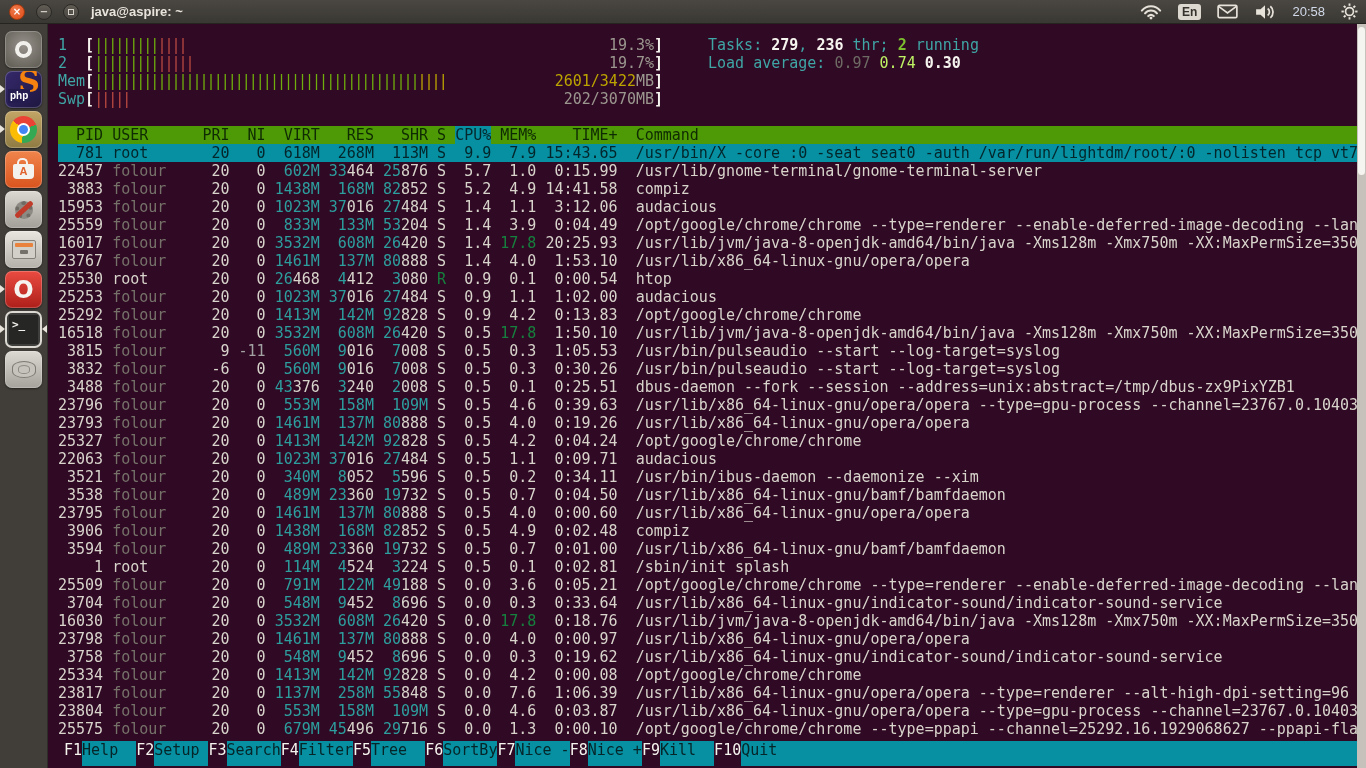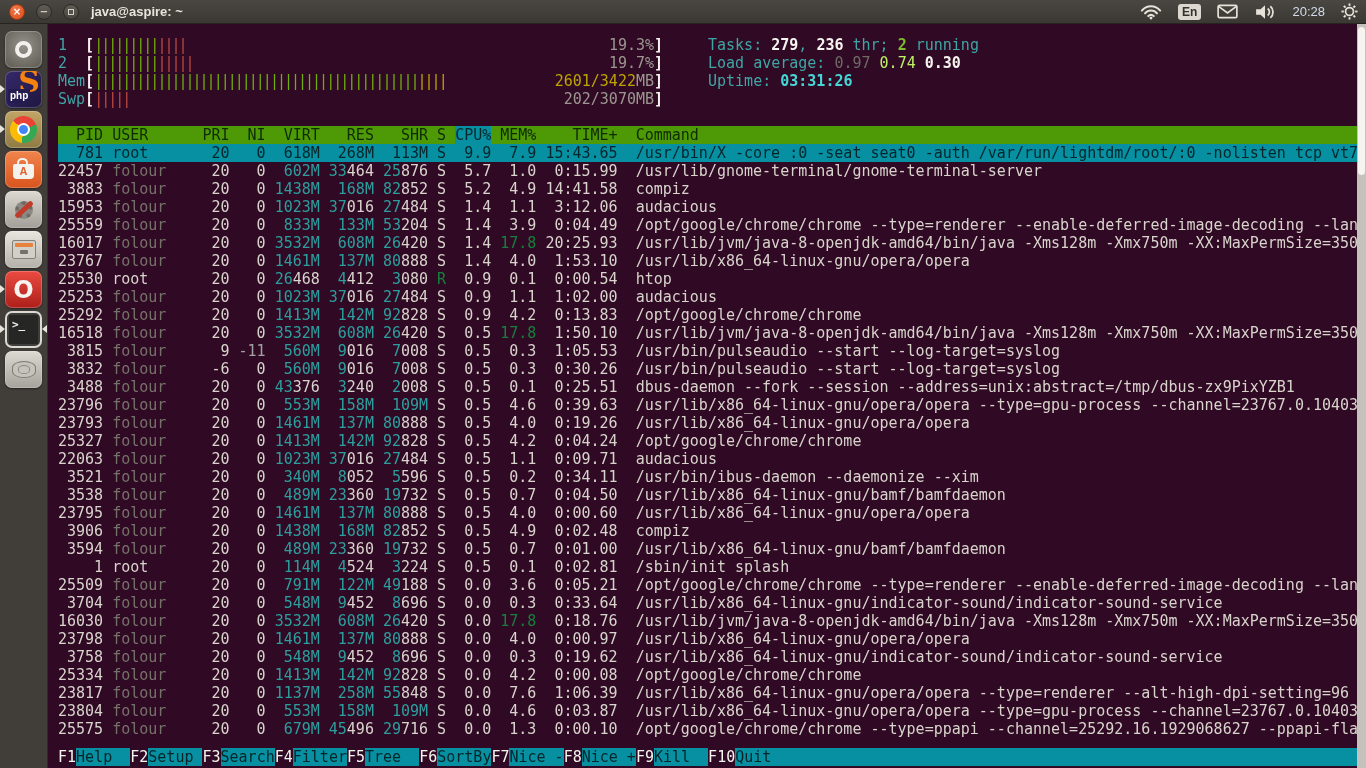--- a/index.html
+++ b/index.html
@@ -55,21 +55,21 @@
   .cell{flex:none;overflow:hidden;}
   .al-r{text-align:right;}
   .w5{width:5ch}.w9{width:9ch}.w3{width:3ch}.w1{width:1ch}.w4{width:4ch}.w8{width:8ch}
   .c-cmd{flex:1;margin-left:1ch;text-align:left;}
   .hdr{background:#4E9A06;color:#0F2B03;font-weight:normal;}
   .hdr .sort{background:#0690A2;color:#06282C;}
   .u-dim{color:#76726A}.t-cyan{color:#2D9E9E}.t-red{color:#a3a3a3}.t-green{color:#15803d}
   .row.sel{background:#0690A2;}
   .row.sel, .row.sel span{color:#04262B !important;}
 
-  .fbar{display:flex;height:18px;white-space:pre;margin-top:auto;flex:none;margin-left:-10px;padding-left:10px;}
+  .fbar{display:flex;height:25px;white-space:pre;margin-top:auto;flex:none;margin-left:-10px;padding-left:16px;}
   .fk{color:#F6F4EF;flex:none;}
   .fl{background:#0690A2;color:#062528;width:6ch;flex:none;overflow:hidden;}
   .fl.grow{flex:1;width:auto;}
 
   .sb{position:absolute;right:0;top:0;width:9px;height:744px;background:#C6C1BA;}
   .sb-thumb{position:absolute;top:3px;left:1px;width:7px;height:148px;background:#F6F4F0;border-radius:4px;}
 </style>
 </head>
 <body>
 
@@ -92,21 +92,21 @@
     <span class="en-badge">En</span>
     <svg width="21" height="15" viewBox="0 0 22 16" fill="none" stroke="#E6E2DA" stroke-width="1.8">
       <rect x="1" y="1.5" width="20" height="13" rx="1.5"></rect>
         <path d="M1.5 2.5 L11 9.5 L20.5 2.5"></path>
     </svg>
     <svg width="22" height="16" viewBox="0 0 24 18" fill="#E6E2DA" stroke="#E6E2DA">
       <polygon points="2,6 7,6 12,1.5 12,16.5 7,12 2,12" stroke="none"></polygon>
       <path d="M15 5 A 5 5 0 0 1 15 13" fill="none" stroke-width="2"></path>
       <path d="M18 2.5 A 8.5 8.5 0 0 1 18 15.5" fill="none" stroke-width="2"></path>
     </svg>
-    <span class="clock">20:28</span>
+    <span class="clock">20:58</span>
     <svg width="17" height="17" viewBox="0 0 18 18" fill="none" stroke="#E6E2DA" stroke-width="1.8">
       <circle cx="9" cy="9" r="4.2"></circle>
       <g stroke-width="2">
           <path d="M9 0.5 V3"></path>
           <path d="M9 15 V17.5"></path>
           <path d="M0.5 9 H3"></path>
           <path d="M15 9 H17.5"></path>
           <path d="M3 3 L4.8 4.8"></path>
           <path d="M13.2 13.2 L15 15"></path>
           <path d="M15 3 L13.2 4.8"></path>
@@ -193,21 +193,20 @@
   <div class="hdr-area">
     <div>
         <div class="meter-line"><span class="m-label">1  </span><span class="bracket">[</span><span class="m-inner"><span class="m-bars"><span class="b-green">|||||||||</span><span class="b-red">||||</span></span><span class="m-value"><span class="c-gray">19.3%</span></span></span><span class="bracket">]</span></div>
         <div class="meter-line"><span class="m-label">2  </span><span class="bracket">[</span><span class="m-inner"><span class="m-bars"><span class="b-green">|||||||||</span><span class="b-red">|||||</span></span><span class="m-value"><span class="c-gray">19.7%</span></span></span><span class="bracket">]</span></div>
         <div class="meter-line"><span class="m-label">Mem</span><span class="bracket">[</span><span class="m-inner"><span class="m-bars"><span class="b-green">||||||||||||||||||||||||||||||||||||||||||||||</span><span class="b-yellow">||||</span></span><span class="m-value"><span class="c-yellow">2601/3422</span><span class="c-gray">MB</span></span></span><span class="bracket">]</span></div>
         <div class="meter-line"><span class="m-label">Swp</span><span class="bracket">[</span><span class="m-inner"><span class="m-bars"><span class="b-red">|||||</span></span><span class="m-value"><span class="c-gray">202/3070MB</span></span></span><span class="bracket">]</span></div>
       </div>
     <div class="info">
         <div><span class="c-cyan">Tasks: </span><span class="c-whiteb">279</span><span class="c-cyan">, </span><span class="c-whiteb">236</span><span class="c-cyan"> thr; </span><span class="c-greenb">2</span><span class="c-cyan"> running</span></div>
         <div><span class="c-cyan">Load average: </span><span class="c-dim">0.97 </span><span class="c-light">0.74 </span><span class="c-whiteb">0.30</span></div>
-        <div><span class="c-cyan">Uptime: </span><span class="c-cyanb">03:31:26</span></div>
       </div>
   </div>
   <div class="spacer18"></div>
   <div class="prow hdr"><span class="cell w5 al-r">PID</span><span class="cell w9">USER</span><span class="cell w3 al-r">PRI</span><span class="cell w3 al-r">NI</span><span class="cell w5 al-r">VIRT</span><span class="cell w5 al-r">RES</span><span class="cell w5 al-r">SHR</span><span class="cell w1">S</span><span class="cell w4 al-r sort">CPU%</span><span class="cell w4 al-r">MEM%</span><span class="cell w8 al-r">TIME+</span><span class="cell c-cmd">Command</span></div>
   <div style="flex:none;">
       <div class="prow row sel"><span class="cell w5 al-r"><span>781</span></span><span class="cell w9"><span>root</span></span><span class="cell w3 al-r"><span>20</span></span><span class="cell w3 al-r"><span>0</span></span><span class="cell w5 al-r"><span class="t-cyan">618M</span></span><span class="cell w5 al-r"><span class="t-cyan">268M</span></span><span class="cell w5 al-r"><span class="t-cyan">113M</span></span><span class="cell w1"><span>S</span></span><span class="cell w4 al-r"><span>9.9</span></span><span class="cell w4 al-r"><span>7.9</span></span><span class="cell w8 al-r"><span>15:43.65</span></span><span class="cell c-cmd"><span>/usr/bin/X -core :0 -seat seat0 -auth /var/run/lightdm/root/:0 -nolisten tcp vt7</span></span></div>
       <div class="prow row"><span class="cell w5 al-r"><span>22457</span></span><span class="cell w9"><span class="u-dim">folour</span></span><span class="cell w3 al-r"><span>20</span></span><span class="cell w3 al-r"><span>0</span></span><span class="cell w5 al-r"><span class="t-cyan">602M</span></span><span class="cell w5 al-r"><span class="t-cyan">33</span><span>464</span></span><span class="cell w5 al-r"><span class="t-cyan">25</span><span>876</span></span><span class="cell w1"><span>S</span></span><span class="cell w4 al-r"><span>5.7</span></span><span class="cell w4 al-r"><span>1.0</span></span><span class="cell w8 al-r"><span>0:15.99</span></span><span class="cell c-cmd"><span>/usr/lib/gnome-terminal/gnome-terminal-server</span></span></div>
       <div class="prow row"><span class="cell w5 al-r"><span>3883</span></span><span class="cell w9"><span class="u-dim">folour</span></span><span class="cell w3 al-r"><span>20</span></span><span class="cell w3 al-r"><span>0</span></span><span class="cell w5 al-r"><span class="t-cyan">1438M</span></span><span class="cell w5 al-r"><span class="t-cyan">168M</span></span><span class="cell w5 al-r"><span class="t-cyan">82</span><span>852</span></span><span class="cell w1"><span>S</span></span><span class="cell w4 al-r"><span>5.2</span></span><span class="cell w4 al-r"><span>4.9</span></span><span class="cell w8 al-r"><span>14:41.58</span></span><span class="cell c-cmd"><span>compiz</span></span></div>
       <div class="prow row"><span class="cell w5 al-r"><span>15953</span></span><span class="cell w9"><span class="u-dim">folour</span></span><span class="cell w3 al-r"><span>20</span></span><span class="cell w3 al-r"><span>0</span></span><span class="cell w5 al-r"><span class="t-cyan">1023M</span></span><span class="cell w5 al-r"><span class="t-cyan">37</span><span>016</span></span><span class="cell w5 al-r"><span class="t-cyan">27</span><span>484</span></span><span class="cell w1"><span>S</span></span><span class="cell w4 al-r"><span>1.4</span></span><span class="cell w4 al-r"><span>1.1</span></span><span class="cell w8 al-r"><span>3:12.06</span></span><span class="cell c-cmd"><span>audacious</span></span></div>
       <div class="prow row"><span class="cell w5 al-r"><span>25559</span></span><span class="cell w9"><span class="u-dim">folour</span></span><span class="cell w3 al-r"><span>20</span></span><span class="cell w3 al-r"><span>0</span></span><span class="cell w5 al-r"><span class="t-cyan">833M</span></span><span class="cell w5 al-r"><span class="t-cyan">133M</span></span><span class="cell w5 al-r"><span class="t-cyan">53</span><span>204</span></span><span class="cell w1"><span>S</span></span><span class="cell w4 al-r"><span>1.4</span></span><span class="cell w4 al-r"><span>3.9</span></span><span class="cell w8 al-r"><span>0:04.49</span></span><span class="cell c-cmd"><span>/opt/google/chrome/chrome --type=renderer --enable-deferred-image-decoding --lang</span></span></div>

